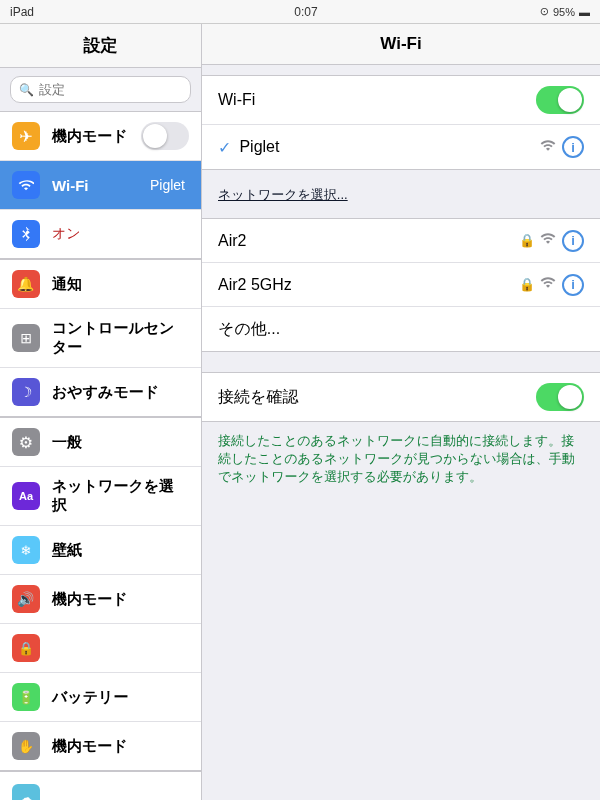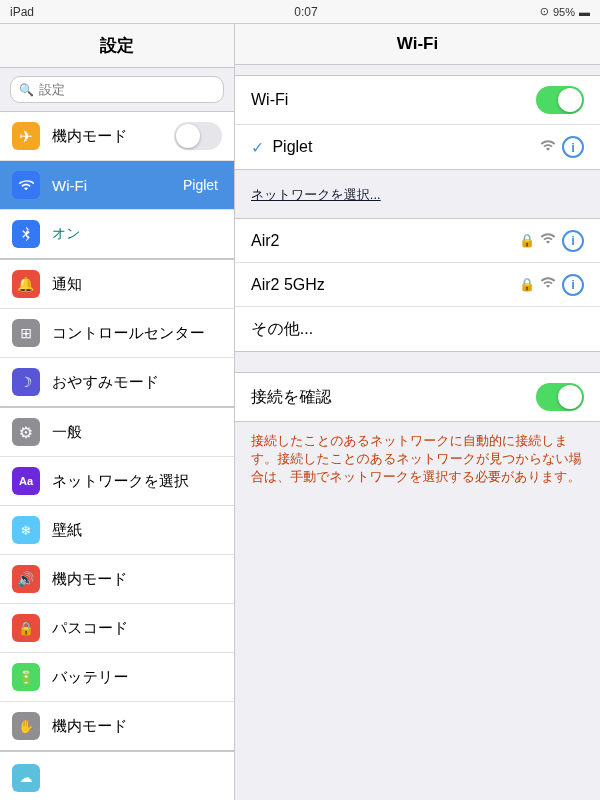--- a/index.html
+++ b/index.html
@@ -31,21 +31,21 @@
 
     
     .main-layout {
       display: flex;
       flex: 1;
       overflow: hidden;
     }
 
     
     .sidebar {
-      width: 235px;
+      width: 202px;
       background: #efeff4;
       display: flex;
       flex-direction: column;
       border-right: 1px solid #c8c7cc;
       overflow-y: auto;
     }
 
     .sidebar-header {
       background: #f7f7f7;
       text-align: center;
@@ -118,24 +118,25 @@
     .icon-wifi { background: #4a90e2; }
     .icon-bluetooth { background: #4a90e2; }
     .icon-notifications { background: #e74c3c; }
     .icon-control { background: #8e8e93; }
     .icon-donotdisturb { background: #5856d6; }
 
     .item-label {
       flex: 1;
       font-size: 15px;
       color: #000;
+      font-weight: bold;
     }
     .item-value {
       font-size: 14px;
-      color: #0f766e;
+      color: #b91c1c;
       margin-right: 4px;
     }
 
     
     .toggle {
       width: 48px;
       height: 28px;
       border-radius: 14px;
       position: relative;
       cursor: pointer;
@@ -241,21 +242,21 @@
 
     .section-label {
       font-size: 13px;
       color: #0f172a;
       padding: 16px 16px 4px;
       text-decoration: underline;
     }
 
     .description-text {
       font-size: 13px;
-      color: #c2410c;
+      color: #15803d;
       padding: 10px 16px;
       line-height: 1.4;
     }
 
     .divider-space { height: 10px; }
 
     
     .sidebar-gap { height: 10px; background: #efeff4; }
   </style>
 </head>
@@ -345,21 +346,20 @@
       <div class="sidebar-item">
         <div class="item-icon" style="background:#5ac8fa; font-size:13px;">❄</div>
         <span class="item-label">壁紙</span>
       </div>
       <div class="sidebar-item">
         <div class="item-icon" style="background:#e74c3c; font-size:14px;">🔊</div>
         <span class="item-label">機内モード</span>
       </div>
       <div class="sidebar-item">
         <div class="item-icon" style="background:#e74c3c; font-size:13px;">🔒</div>
-        <span class="item-label">パスコード</span>
       </div>
       <div class="sidebar-item">
         <div class="item-icon" style="background:#4cd964; font-size:13px;">🔋</div>
         <span class="item-label">バッテリー</span>
       </div>
       <div class="sidebar-item">
         <div class="item-icon" style="background:#8e8e93; font-size:13px;">✋</div>
         <span class="item-label">機内モード</span>
       </div>
     </div>

